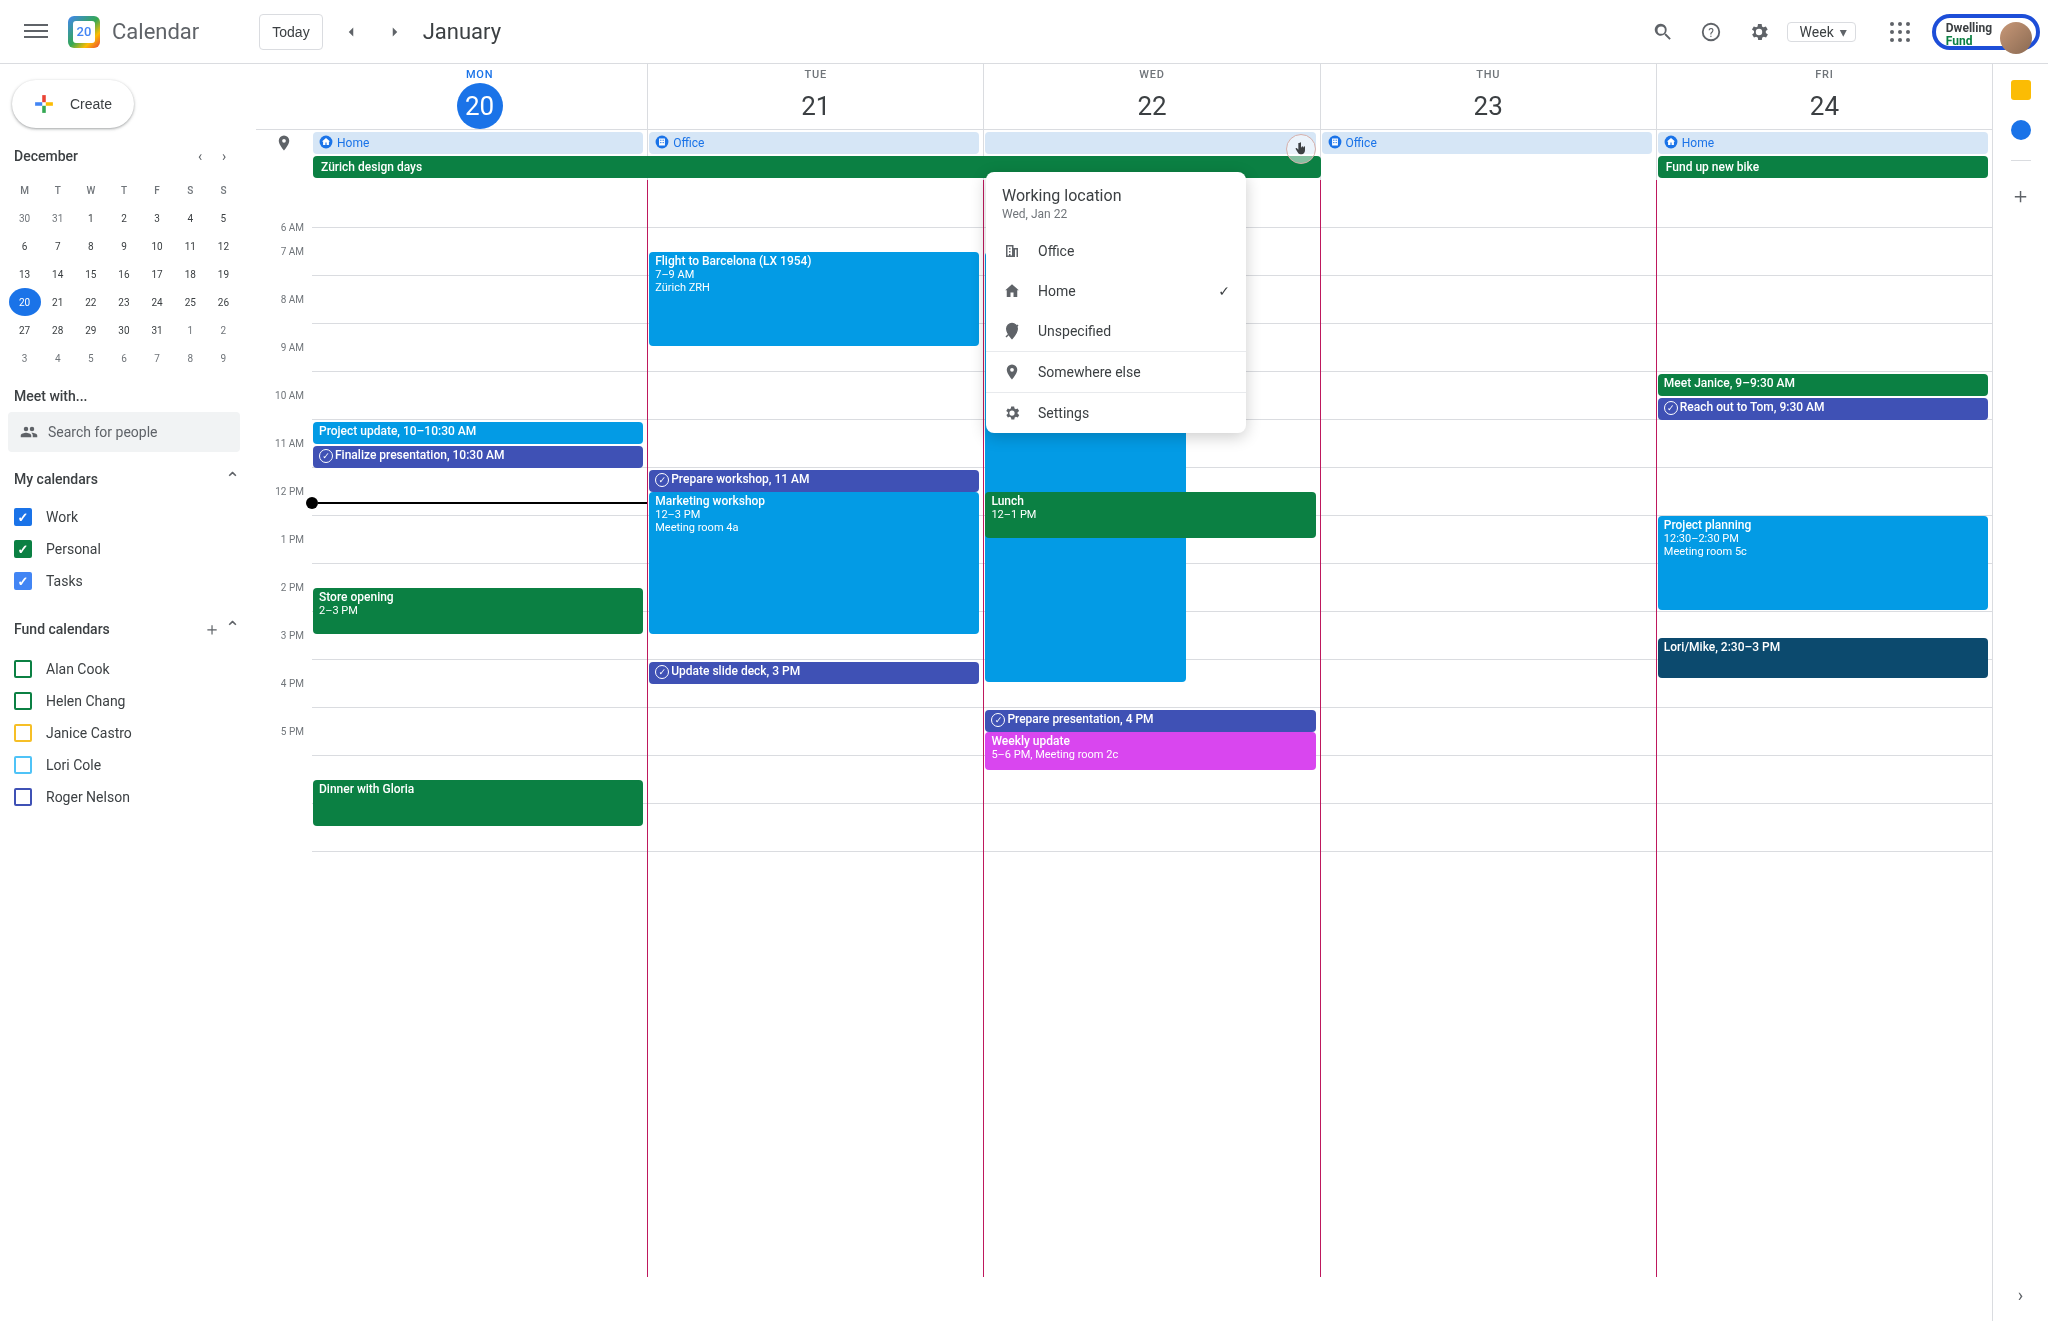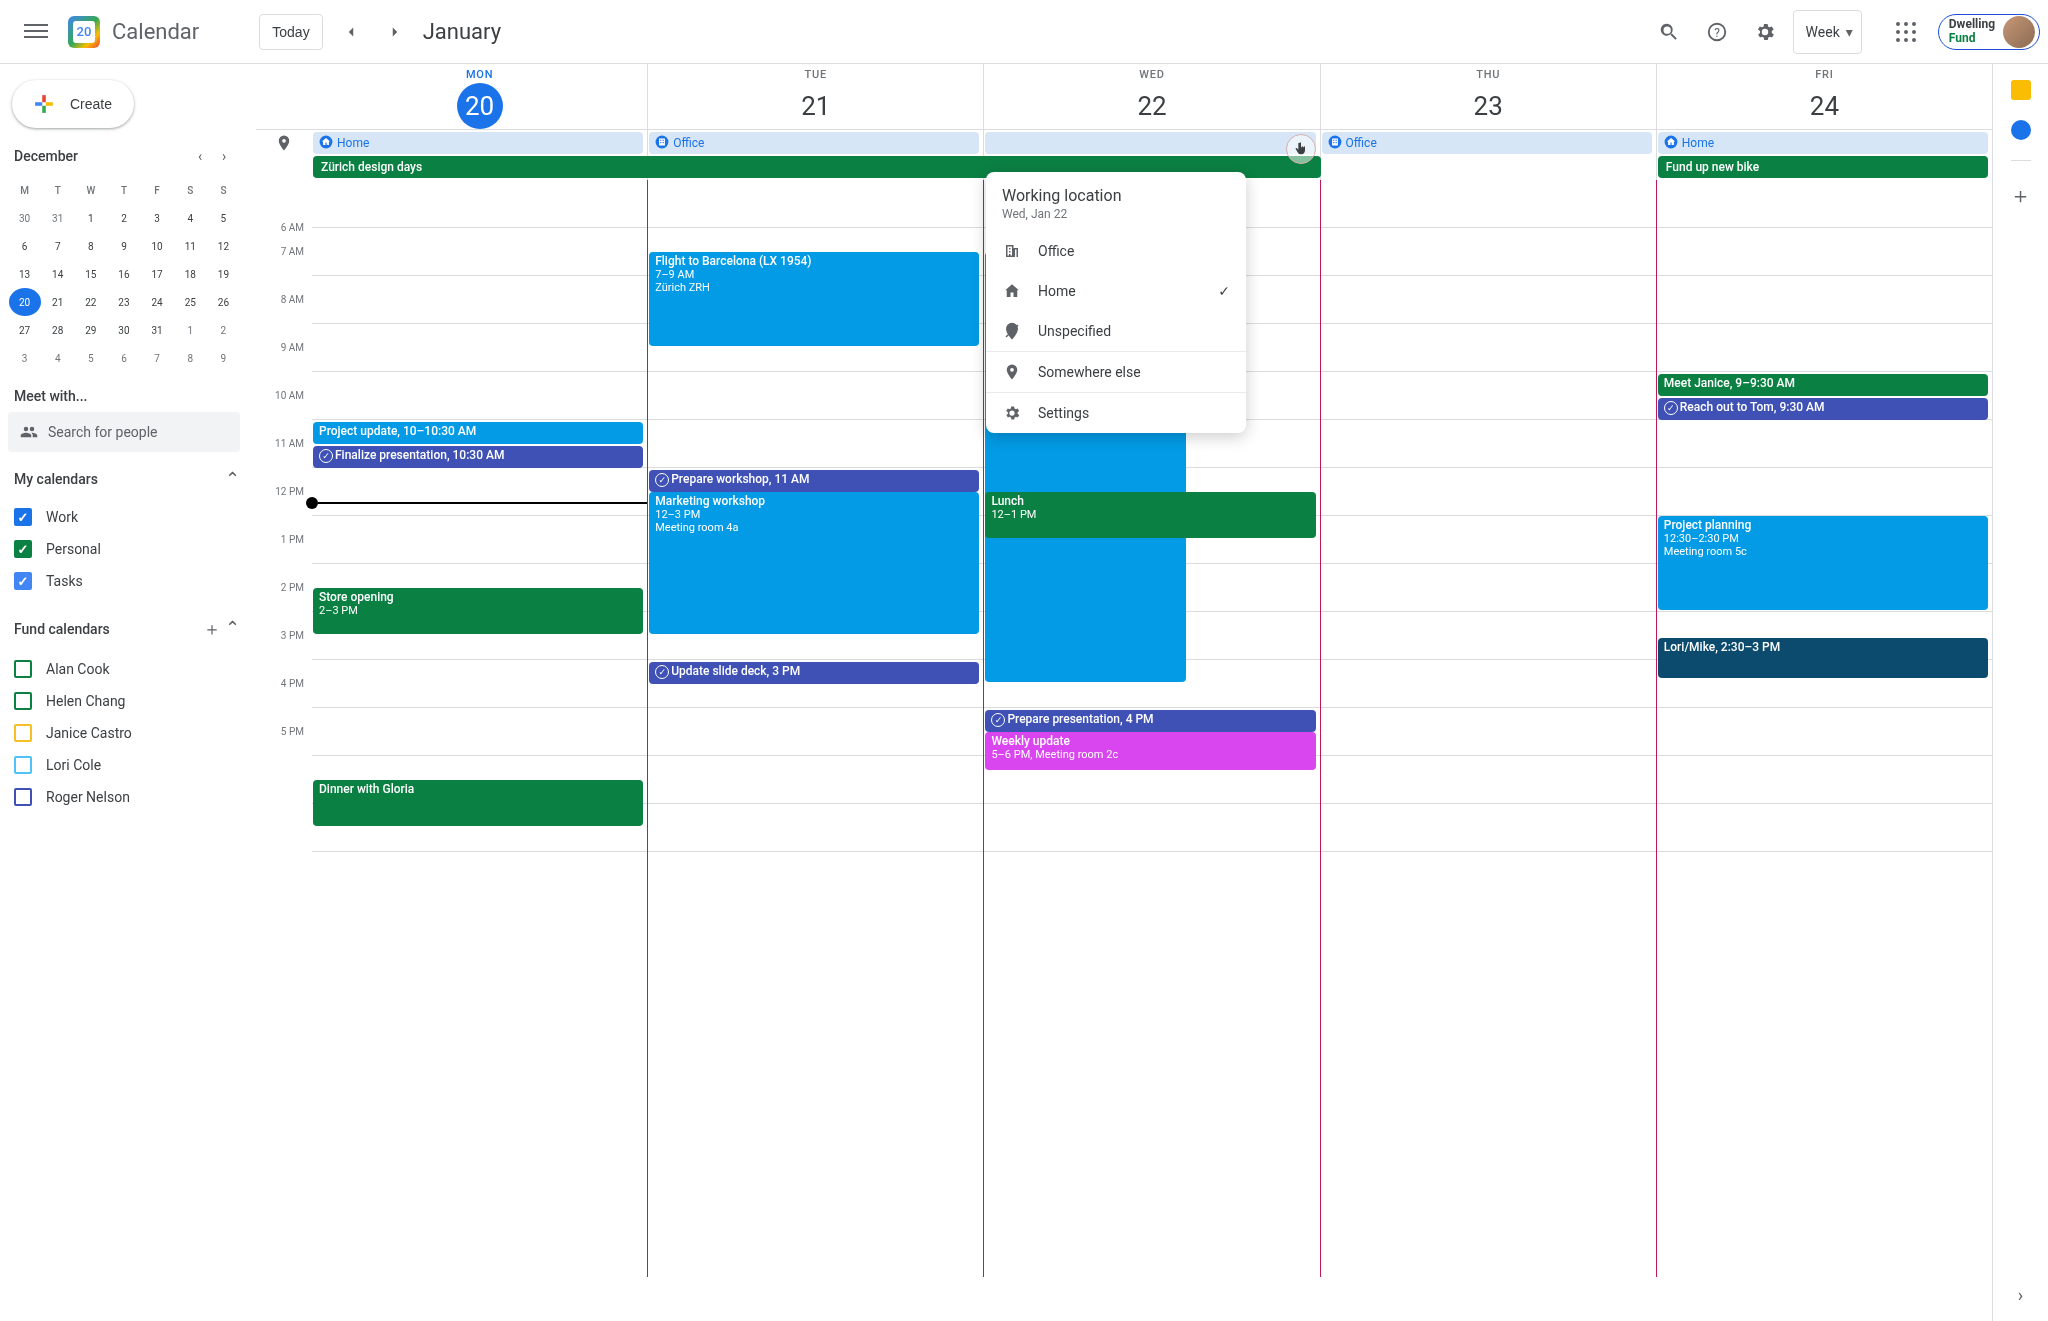--- a/index.html
+++ b/index.html
@@ -13,26 +13,26 @@
 .logo { display: flex; align-items: center; margin-left: 4px; }
 .logo-img { width: 40px; height: 40px; position: relative; }
 .logo-cal { width: 32px; height: 32px; background: linear-gradient(135deg, #4285f4 0%, #34a853 50%, #fbbc04 75%, #ea4335 100%); border-radius: 6px; display: flex; align-items: center; justify-content: center; position: absolute; top: 4px; left: 4px; }
 .logo-cal-inner { width: 22px; height: 22px; background: #fff; border-radius: 3px; display: flex; align-items: center; justify-content: center; font-size: 13px; font-weight: 500; color: #4285f4; }
 .logo-text { font-size: 22px; color: #5f6368; margin-left: 8px; }
 .today-btn { margin-left: 60px; height: 36px; padding: 0 12px; border: 1px solid #dadce0; border-radius: 4px; background: #fff; font-size: 14px; color: #3c4043; cursor: pointer; }
 .nav-arrow { width: 32px; height: 32px; display: flex; align-items: center; justify-content: center; border-radius: 50%; margin-left: 12px; cursor: pointer; color: #5f6368; }
 .month-label { font-size: 22px; color: #3c4043; margin-left: 12px; }
 .header-spacer { flex: 1; }
 .header-icon { width: 40px; height: 40px; display: flex; align-items: center; justify-content: center; border-radius: 50%; margin-right: 8px; cursor: pointer; color: #5f6368; }
-.view-select { height: 44px; padding: 0 8px 0 12px; border: 1px solid #dadce0; border-radius: 4px; background: #fff; display: flex; align-items: center; font-size: 14px; color: #3c4043; cursor: pointer; margin-right: 24px; }
+.view-select { height: 20px; padding: 0 8px 0 12px; border: 1px solid #dadce0; border-radius: 4px; background: #fff; display: flex; align-items: center; font-size: 14px; color: #3c4043; cursor: pointer; margin-right: 24px; }
 .view-select-arrow { margin-left: 6px; color: #5f6368; }
 .apps-icon { width: 40px; height: 40px; display: flex; align-items: center; justify-content: center; border-radius: 50%; cursor: pointer; }
 .apps-grid { display: grid; grid-template-columns: repeat(3, 4px); grid-template-rows: repeat(3, 4px); gap: 4px; }
 .apps-grid span { background: #5f6368; border-radius: 2px; }
-.org-chip { height: 36px; padding: 4px 4px 4px 10px; border: 1px solid #1d4ed8; border-radius: 18px; display: flex; align-items: center; margin-left: 12px; cursor: pointer; }
+.org-chip { height: 36px; padding: 4px 4px 4px 10px; border: 4px solid #1d4ed8; border-radius: 18px; display: flex; align-items: flex-start; margin-left: 12px; cursor: pointer; }
 .org-name { font-size: 12px; font-weight: 700; line-height: 1.1; }
 .avatar { width: 32px; height: 32px; border-radius: 50%; background: linear-gradient(135deg, #c89878, #8a6a52); margin-left: 8px; }
 
 
 .main { display: flex; height: calc(100vh - 64px); }
 .sidebar { width: 256px; padding: 8px 16px 8px 8px; overflow-y: auto; }
 .grid-area { flex: 1; position: relative; overflow: hidden; }
 .sidepanel { width: 56px; border-left: 1px solid #dadce0; display: flex; flex-direction: column; align-items: center; padding-top: 16px; gap: 20px; }
 .side-icon { width: 20px; height: 20px; border-radius: 4px; }
 .side-sep { width: 20px; height: 1px; background: #dadce0; }

